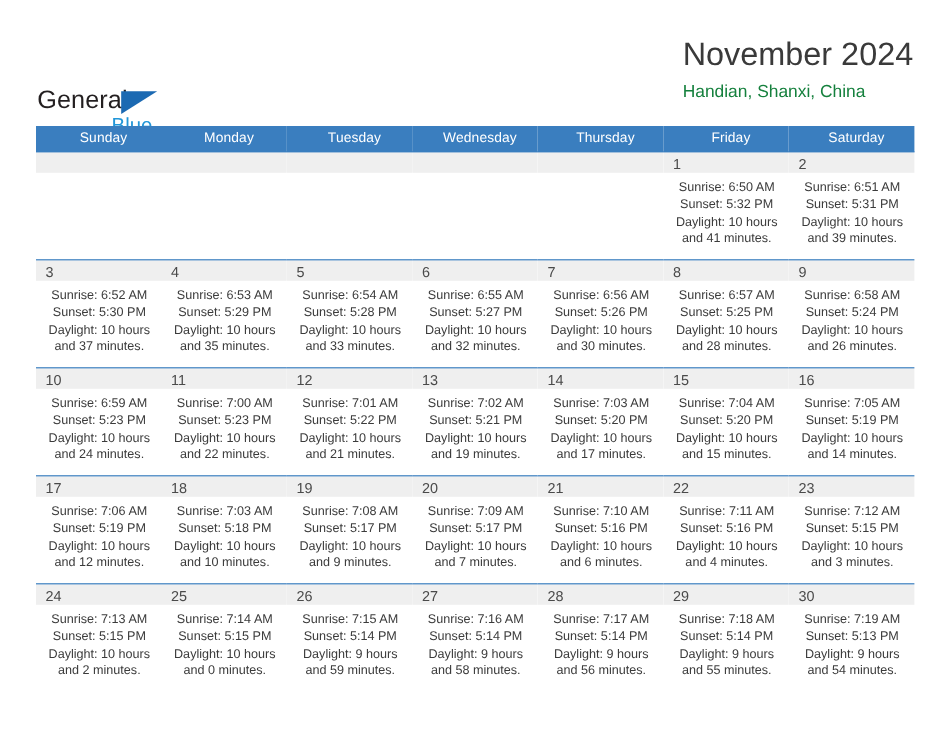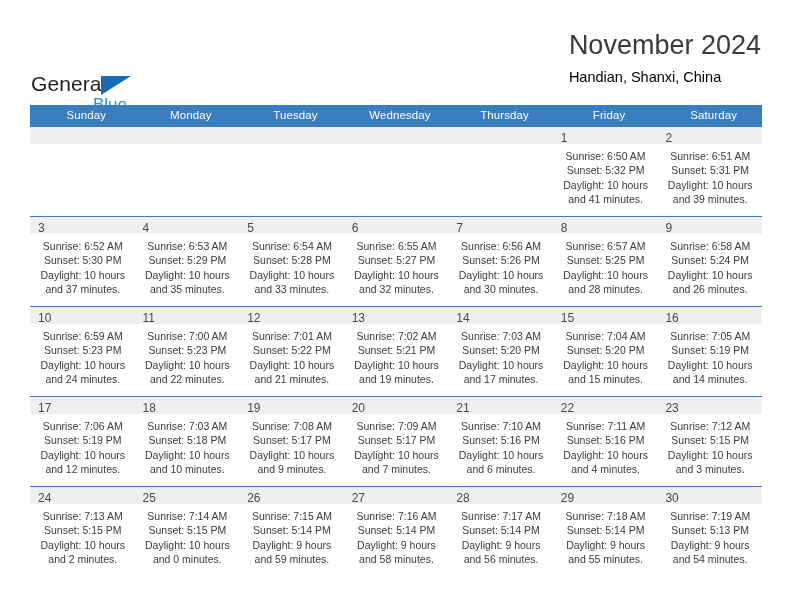--- a/index.html
+++ b/index.html
@@ -74,21 +74,21 @@
   }
   .cal-title {
     font-size: 27px;
     color: #3a3a3a;
     font-weight: normal;
     line-height: 34px;
     white-space: nowrap;
   }
   .cal-subtitle {
     font-size: 14.5px;
-    color: #000000;
+    color: #15803d;
     line-height: 20px;
     margin-top: 5px;
     white-space: nowrap;
   }
 
   
   .calendar {
     position: absolute;
     left: 30px;
     top: 105px;

